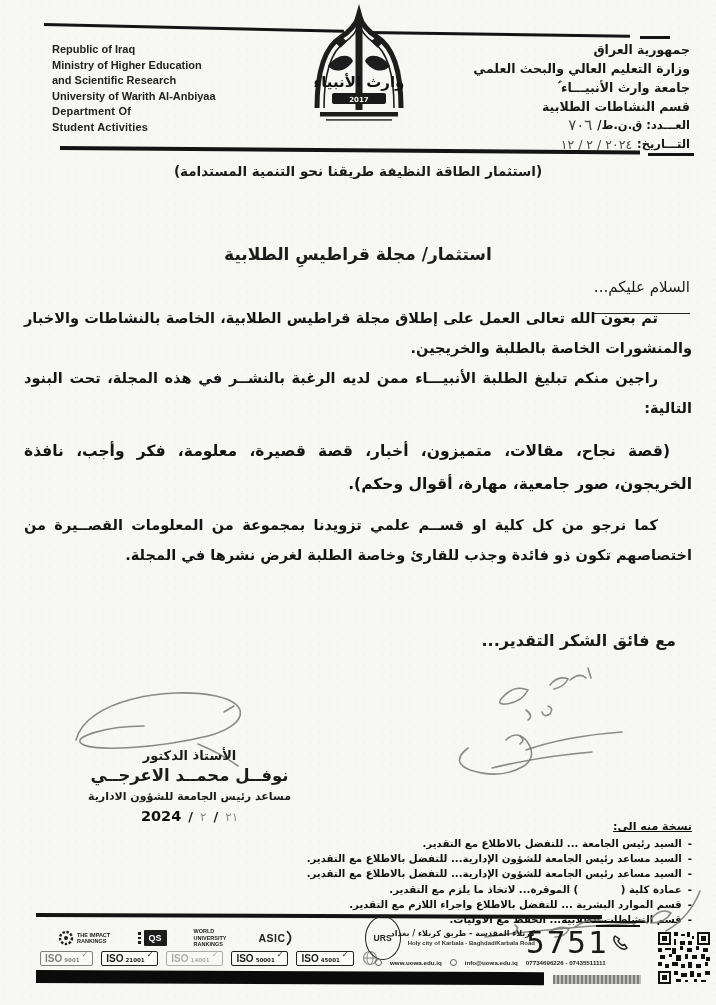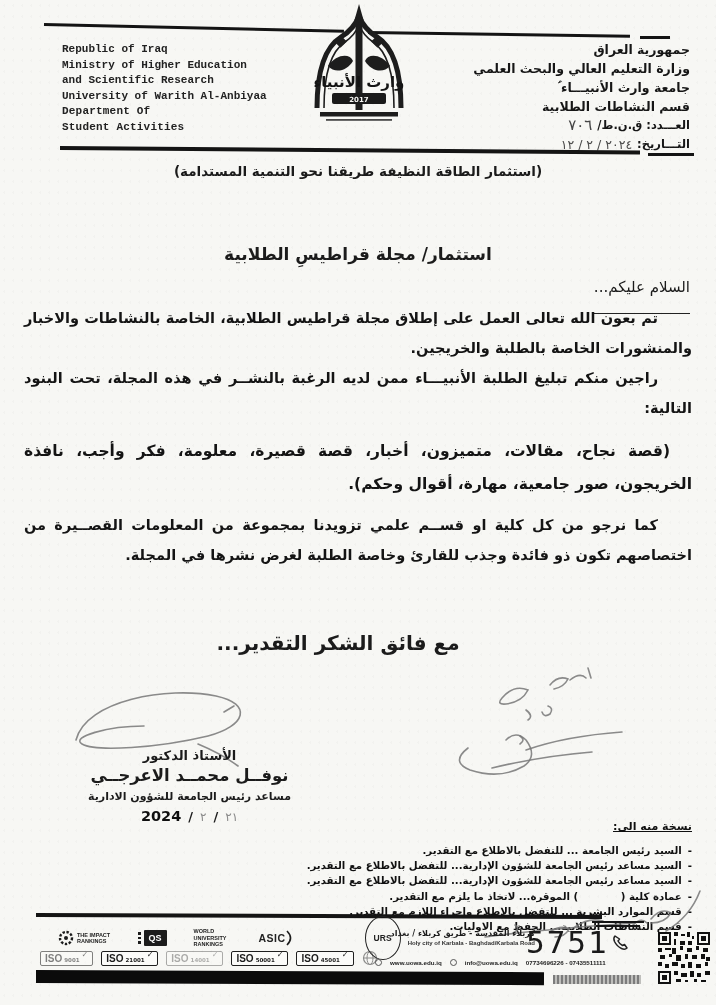--- a/index.html
+++ b/index.html
@@ -10,21 +10,21 @@
     background-size:9px 11px;
     font-family:"DejaVu Sans",sans-serif;color:#1b1b1b;overflow:hidden;
   }
   .rule{position:absolute;background:#141414;transform-origin:left center;}
   .rule-a{left:44px;top:23px;width:300px;height:3px;transform:rotate(1.3deg);}
   .rule-b{left:368px;top:31px;width:262px;height:3px;transform:rotate(0.8deg);}
   .rule-c{left:640px;top:36px;width:30px;height:2.5px;}
   .hdr-divider{left:60px;top:146px;width:580px;height:3.5px;transform:rotate(0.45deg);}
   .hdr-dash{left:648px;top:153px;width:46px;height:2.5px;}
 
-  .hdr-en{position:absolute;left:62px;top:42px;font-family:Liberation Mono, monospace;
+  .hdr-en{position:absolute;left:52px;top:42px;font-family:Liberation Sans, sans-serif;
     font-size:11px;line-height:15.5px;font-weight:600;color:#222;}
   .hdr-en .strong{font-weight:800;letter-spacing:0.2px;}
 
   .logo{position:absolute;left:300px;top:4px;width:118px;height:134px;}
 
   .hdr-ar{position:absolute;right:26px;top:40px;direction:rtl;text-align:right;
     font-size:12.5px;font-weight:700;line-height:19px;color:#161616;}
   .hdr-ar .meta{display:flex;justify-content:flex-start;gap:5px;align-items:center;font-size:11.5px;}
   .hdr-ar .hand{color:#454545;font-weight:500;font-size:15px;}
   .hdr-ar .hand2{color:#4a4a4a;font-weight:500;font-size:12.5px;}
@@ -36,37 +36,37 @@
   .subject-line{position:absolute;left:0;right:0;top:244px;text-align:center;direction:rtl;
     font-size:17px;font-weight:800;}
   .salutation{position:absolute;right:26px;top:278px;direction:rtl;font-size:15px;font-weight:400;
     border-bottom:1.5px solid #222;padding-bottom:17px;}
 
   .body-block{position:absolute;right:24px;left:24px;top:303px;direction:rtl;text-align:justify;
     font-size:14.5px;font-weight:600;line-height:30px;color:#141414;}
   .body-block p{margin:0;text-indent:34px;}
   .body-block p.items{font-weight:800;font-size:15.5px;line-height:33px;margin:12px 0 9px;
     text-indent:22px;}
-  .closing{position:absolute;left:0;right:40px;top:631px;text-align:center;direction:rtl;
-    font-size:20px;font-weight:800;}
+  .closing{position:absolute;left:0;right:40px;top:631px;text-align:right;direction:rtl;
+    font-size:16px;font-weight:800;}
 
   .hw{position:absolute;}
   .hw path{fill:none;stroke:#777;stroke-width:1.6;stroke-linecap:round;opacity:0.85;}
 
   .sig-block{position:absolute;left:52px;top:748px;width:275px;text-align:center;direction:rtl;}
   .sig-title{font-size:13px;font-weight:700;}
   .sig-name{font-size:16.5px;font-weight:800;margin-top:3px;letter-spacing:0.3px;}
   .sig-pos{font-size:11px;font-weight:700;margin-top:5px;}
   .sig-date{margin-top:5px;direction:rtl;display:flex;justify-content:center;gap:7px;align-items:baseline;}
   .sig-date .hand{color:#8a8a8a;font-weight:500;font-size:12px;}
   .sig-date .sep{font-weight:800;font-size:13px;}
   .sig-date .year{font-weight:800;font-size:14.5px;color:#0f0f0f;}
 
   .dist{position:absolute;right:24px;top:820px;width:460px;direction:rtl;color:#101010;}
-  .dist-header{font-size:11px;font-weight:800;text-decoration:underline;margin-bottom:10px;}
+  .dist-header{font-size:11px;font-weight:800;text-decoration:underline;margin-bottom:3px;}
   .dist-row{display:flex;gap:6px;font-size:10.2px;font-weight:700;line-height:15.2px;}
   .dist-row::before{content:"-";font-weight:800;}
 
   .ft-rule{left:36px;top:913px;width:566px;height:3.5px;transform:rotate(0.2deg);}
   .dbl-a{left:592px;top:921px;width:52px;height:2px;}
   .dbl-b{left:596px;top:925px;width:44px;height:1.5px;}
 
   .rankings{position:absolute;left:58px;top:927px;display:flex;align-items:center;gap:27px;height:22px;
     font-family:"Liberation Sans",sans-serif;}
   .rk{display:flex;align-items:center;gap:3px;}

